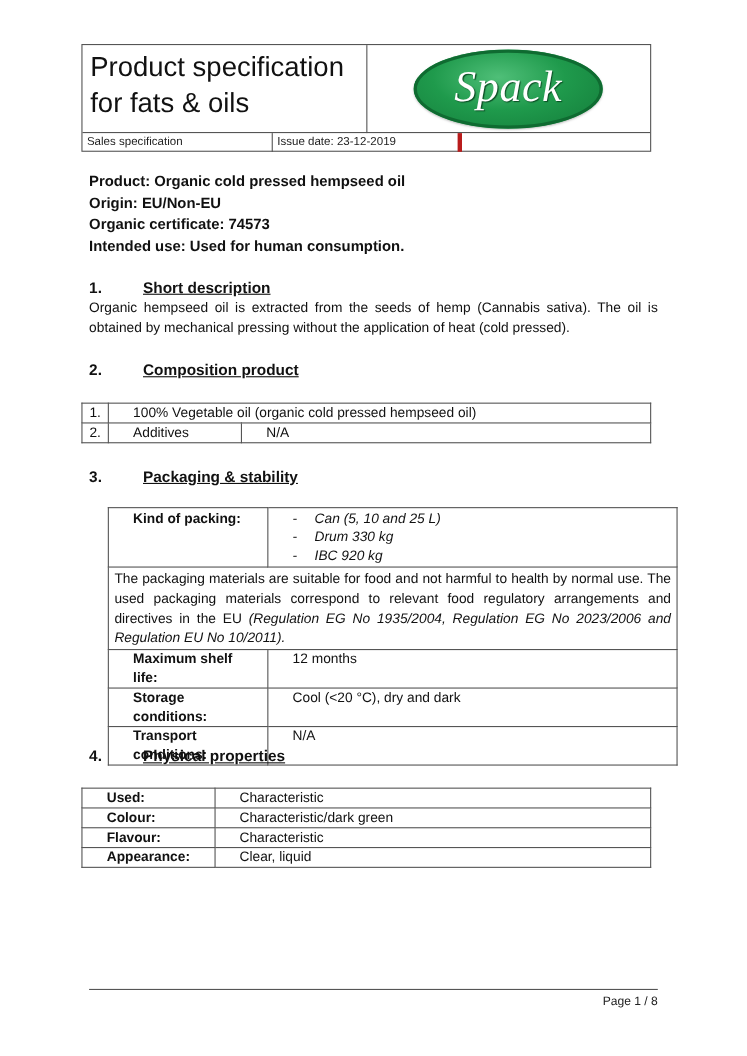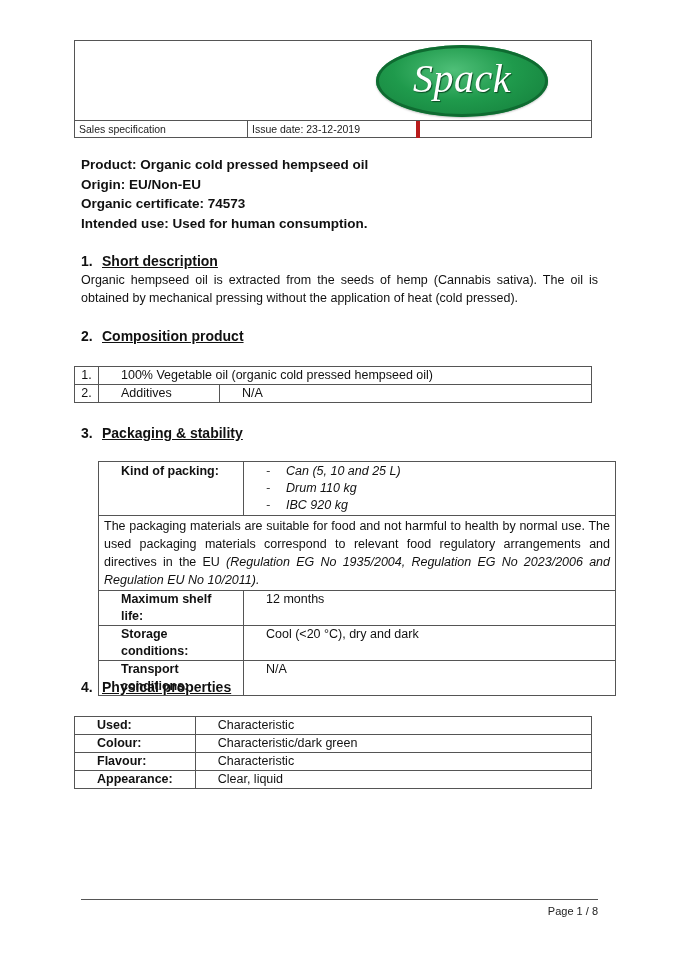--- a/index.html
+++ b/index.html
@@ -47,21 +47,21 @@
     .hdr-cell.c1 { left: 0; width: 173px; border-right: 1px solid #555; }
     .hdr-cell.c2 { left: 173px; width: 172px; border-right: 4px solid #b91c1c; }
     .hdr-cell.c3 { left: 345px; width: 171px; }
 
     
     .product { position: absolute; left: 81px; top: 155px; font-weight: bold; font-size: 13.5px; line-height: 19.5px; }
 
     
     .sec-h { position: absolute; left: 81px; font-weight: bold; font-size: 14px; line-height: 18px; }
     .sec-h .num { display: inline-block; width: 21px; }
-    .sec-h .ttl { text-decoration: underline; }
+    .sec-h .ttl { text-decoration: underline; margin-left: 28px; }
 
     .para { position: absolute; left: 81px; width: 517px; font-size: 12.5px; line-height: 18px; text-align: justify; }
 
     
     table { border-collapse: collapse; position: absolute; font-size: 12.5px; }
     td { border: 1px solid #555; padding: 0 22px; line-height: 17px; vertical-align: top; }
     td.b { font-weight: bold; }
     td.c { text-align: center; padding: 0; }
 
     .comp { left: 74px; top: 366px; width: 518px; }
@@ -77,20 +77,24 @@
     .footer-line { position: absolute; left: 81px; top: 899px; width: 517px; height: 1px; background: #555; }
     .footer-page { position: absolute; right: 81px; top: 905px; font-size: 11px; color: #222; }
   </style>
 </head>
 <body>
 
 <div class="page">
 
   <div class="hdr">
     <div class="hdr-top">
+      <div class="hdr-title">
+        <div>Product specification</div>
+        <div>for fats &amp; oils</div>
+      </div>
       <div class="hdr-logo">
         <div class="logo-oval">
           <div class="logo-text">Spack</div>
         </div>
       </div>
     </div>
     <div class="hdr-bottom">
       <div class="hdr-cell c1">Sales specification</div>
       <div class="hdr-cell c2">Issue date: 23-12-2019</div>
     </div>
@@ -137,21 +141,21 @@
     <colgroup>
         <col style="width:145px">
         <col>
       </colgroup>
     <tbody>
         <tr>
       <td class="b" style="padding-top:1px;">Kind of packing:</td>
       <td style="padding:1px 0 1px 0;">
         <ul class="dash-list">
           <li>Can (5, 10 and 25 L)</li>
-          <li>Drum 110 kg</li>
+          <li>Drum 330 kg</li>
           <li>IBC 920 kg</li>
         </ul>
       </td>
     </tr>
     <tr>
       <td colspan="2" class="just">
         <span>The packaging materials are suitable for food and not harmful to health by normal use. The used packaging materials correspond to relevant food regulatory arrangements and directives in the EU </span><i>(Regulation EG No 1935/2004, Regulation EG No 2023/2006 and Regulation EU No 10/2011).</i>
       </td>
     </tr>
     <tr>

